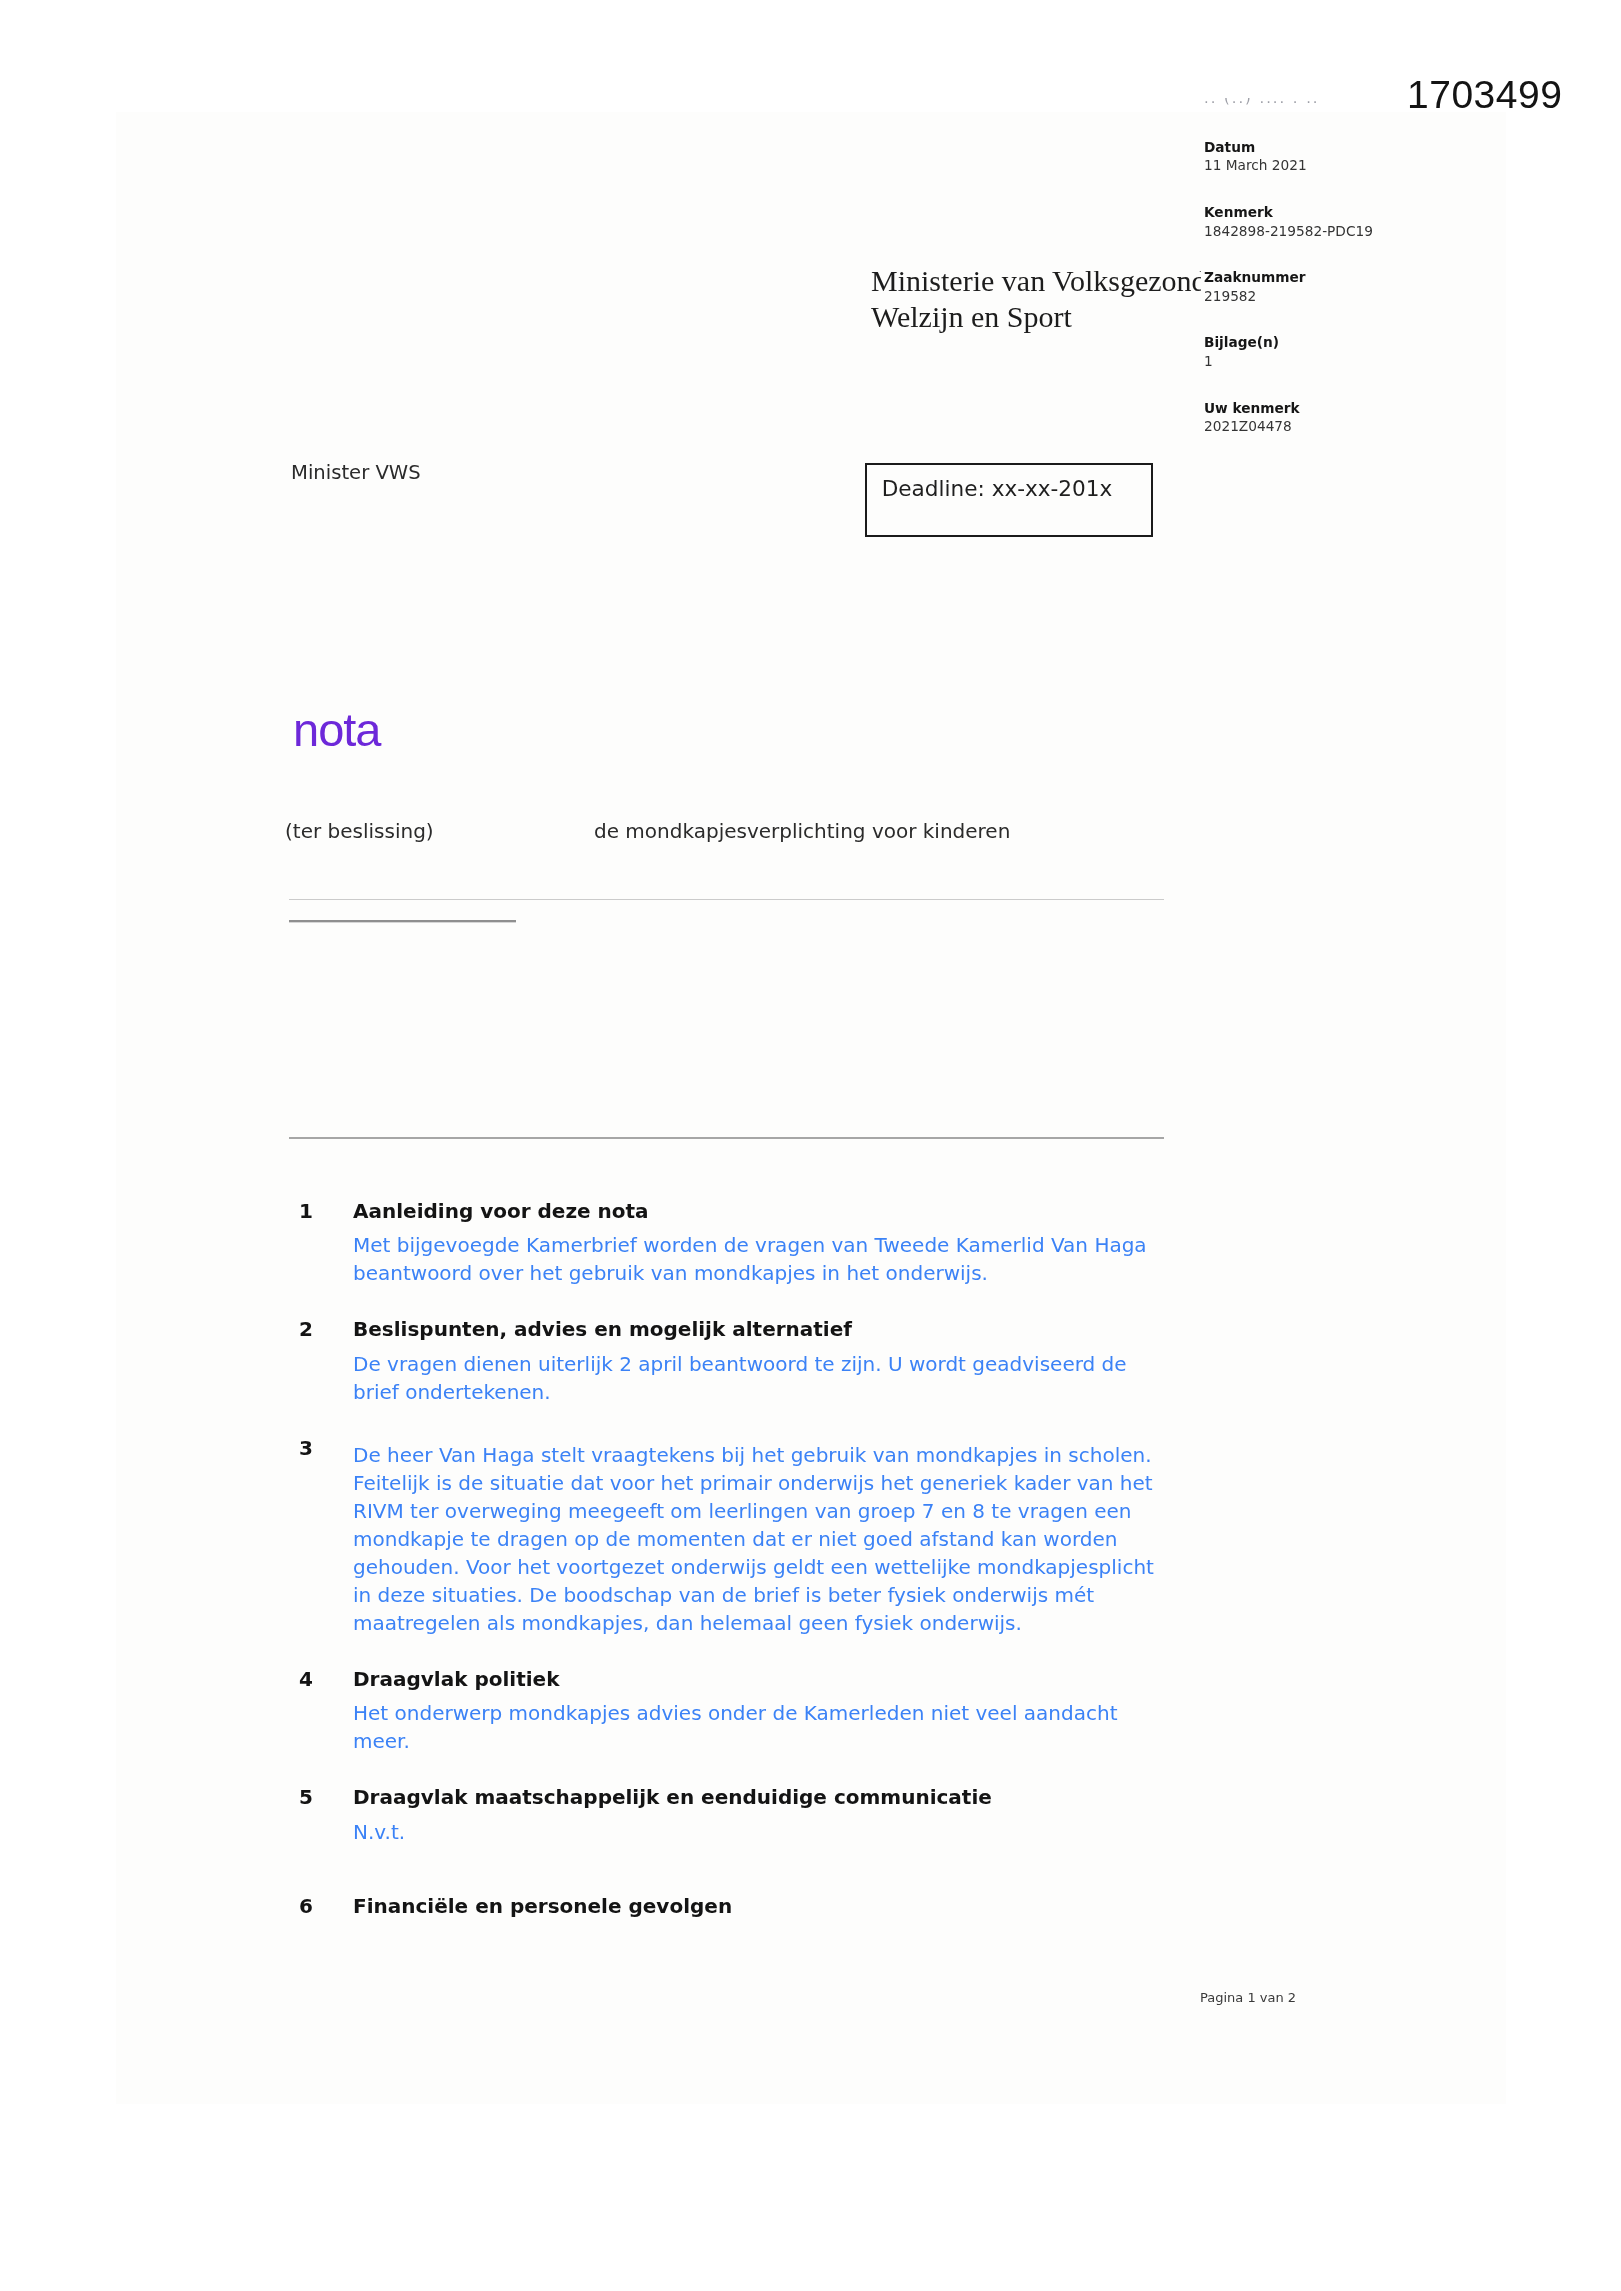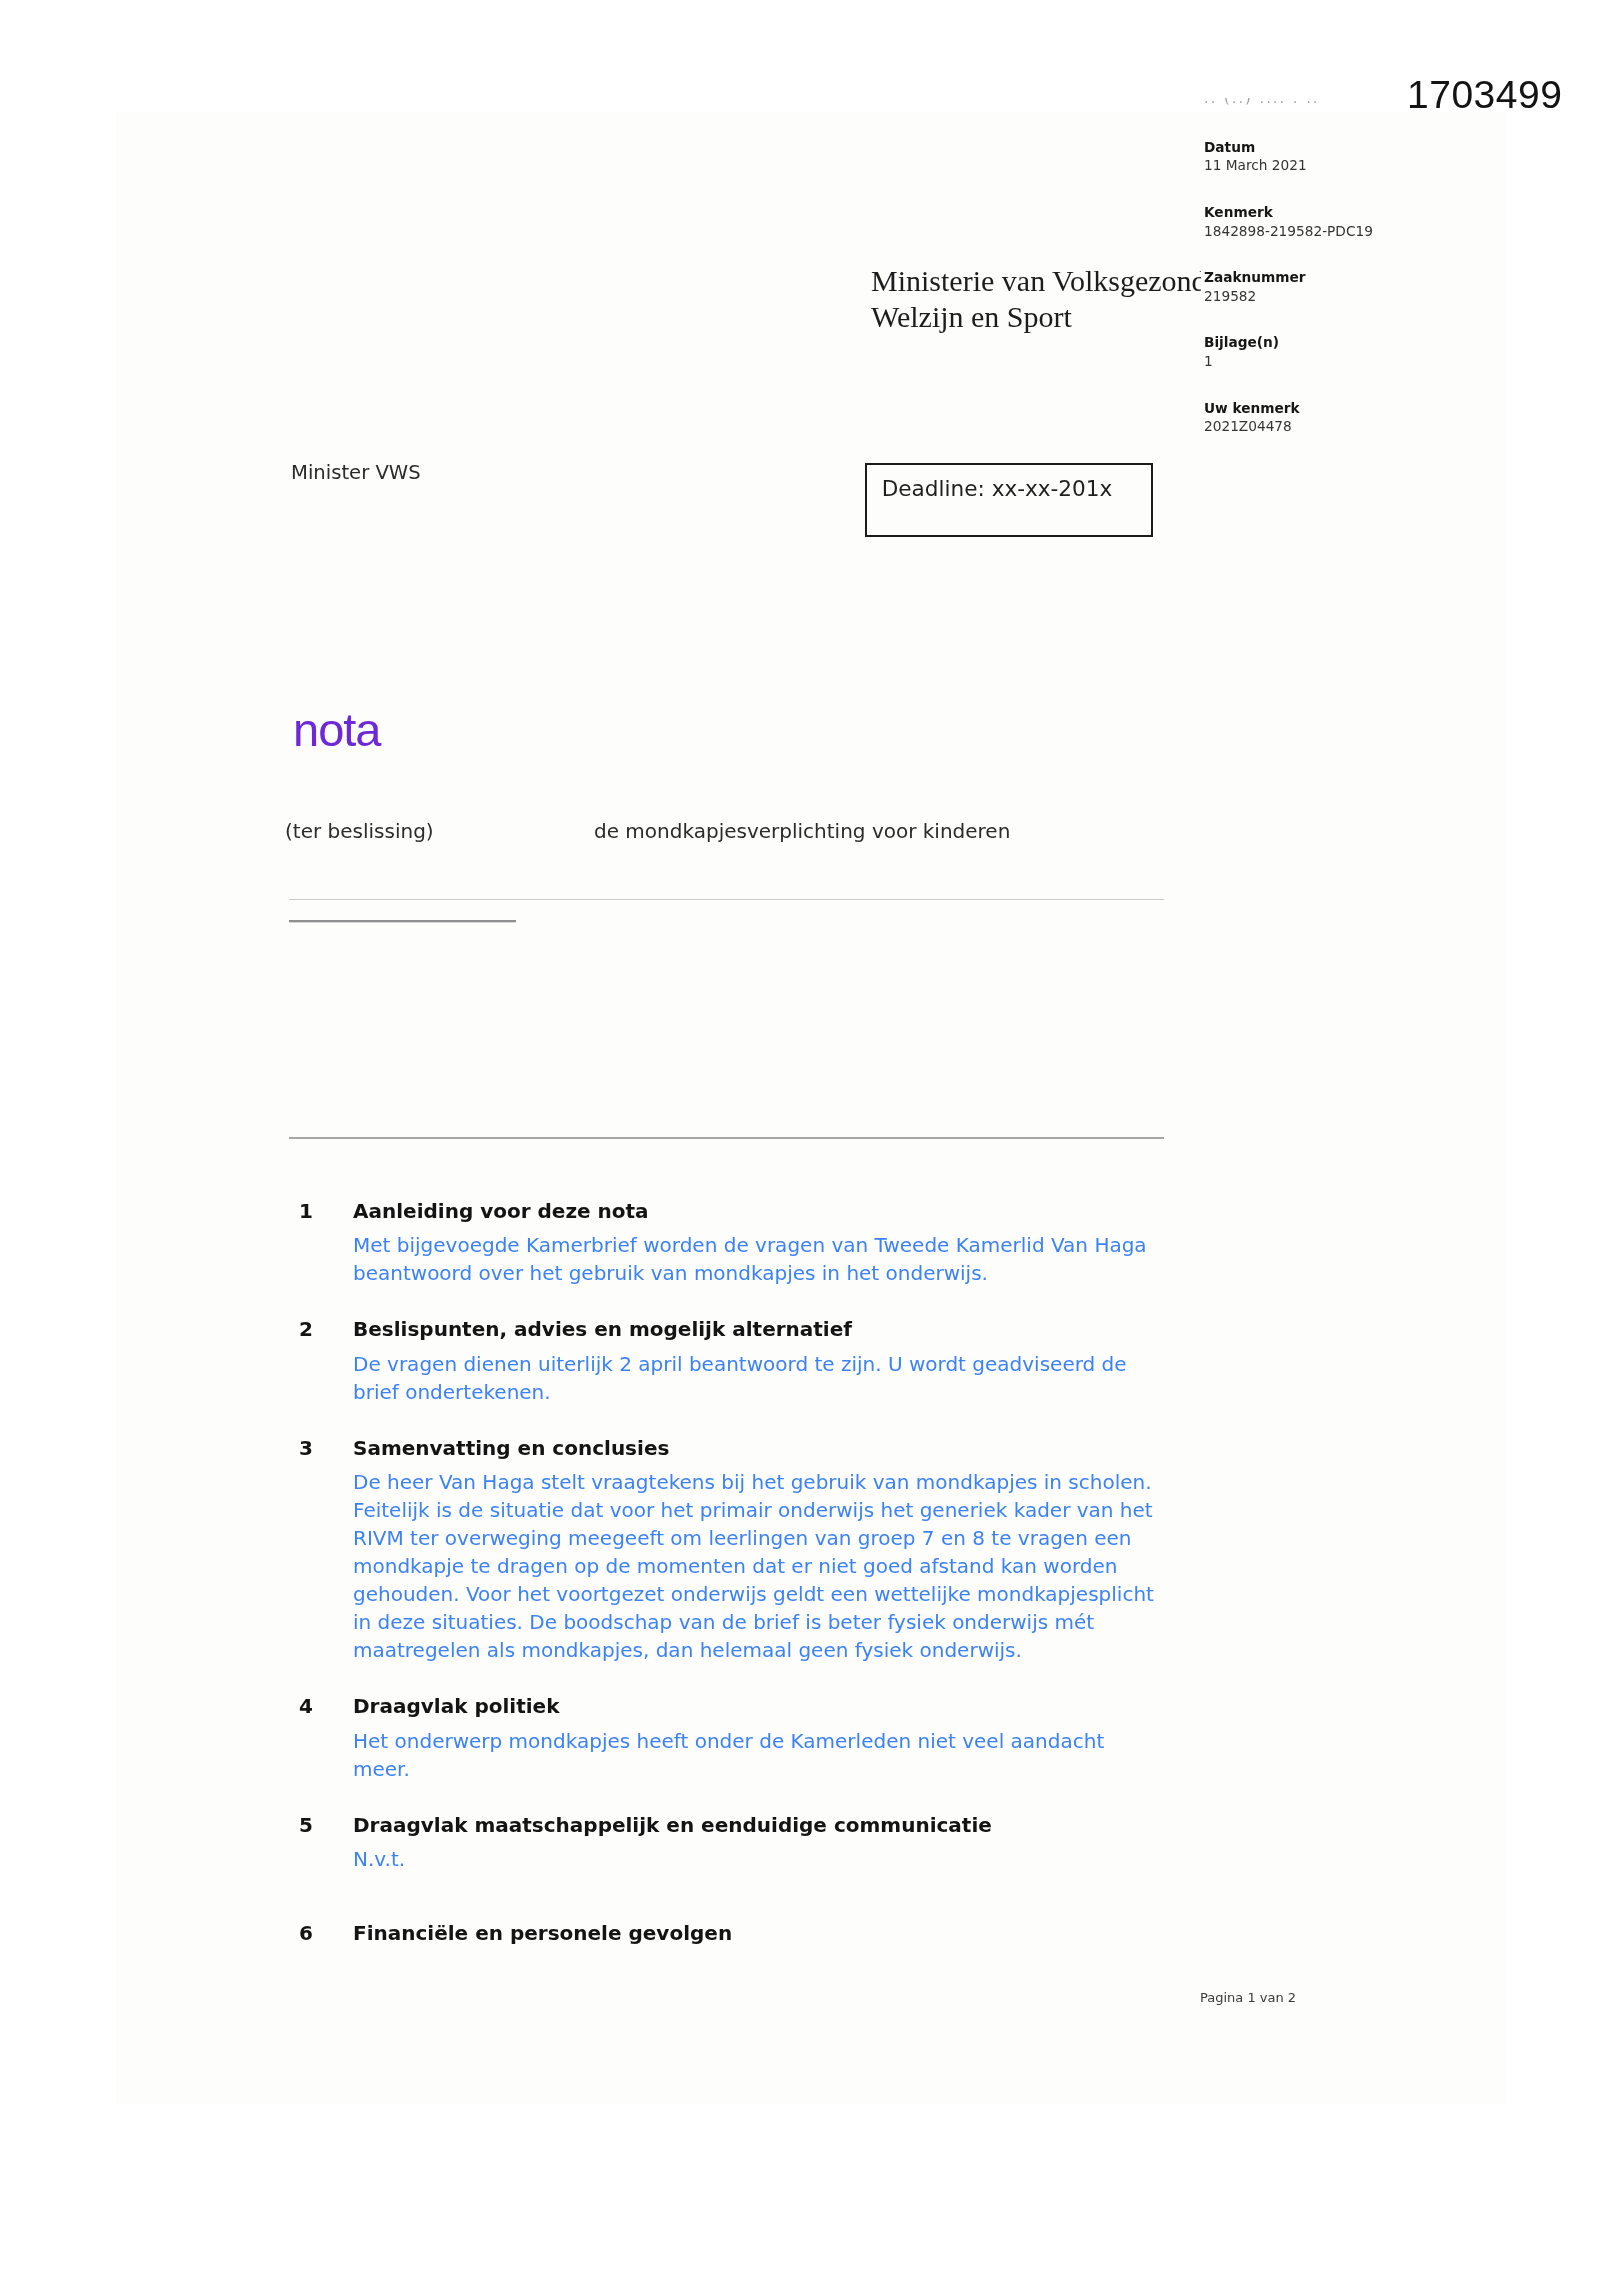--- a/index.html
+++ b/index.html
@@ -176,30 +176,29 @@
       <div class="section-num">2</div>
       <div class="section-content">
         <div class="section-heading">Beslispunten, advies en mogelijk alternatief</div>
         <div class="section-body">De vragen dienen uiterlijk 2 april beantwoord te zijn. U wordt geadviseerd de brief ondertekenen.</div>
       </div>
     </div>
 
     <div class="section">
       <div class="section-num">3</div>
       <div class="section-content">
-        <div class="section-heading">Samenvatting en conclusies</div>
         <div class="section-body">De heer Van Haga stelt vraagtekens bij het gebruik van mondkapjes in scholen. Feitelijk is de situatie dat voor het primair onderwijs het generiek kader van het RIVM ter overweging meegeeft om leerlingen van groep 7 en 8 te vragen een mondkapje te dragen op de momenten dat er niet goed afstand kan worden gehouden. Voor het voortgezet onderwijs geldt een wettelijke mondkapjesplicht in deze situaties. De boodschap van de brief is beter fysiek onderwijs mét maatregelen als mondkapjes, dan helemaal geen fysiek onderwijs.</div>
       </div>
     </div>
 
     <div class="section">
       <div class="section-num">4</div>
       <div class="section-content">
         <div class="section-heading">Draagvlak politiek</div>
-        <div class="section-body">Het onderwerp mondkapjes heeft onder de Kamerleden niet veel aandacht meer.</div>
+        <div class="section-body">Het onderwerp mondkapjes advies onder de Kamerleden niet veel aandacht meer.</div>
       </div>
     </div>
 
     <div class="section sp-xl">
       <div class="section-num">5</div>
       <div class="section-content">
         <div class="section-heading">Draagvlak maatschappelijk en eenduidige communicatie</div>
         <div class="section-body">N.v.t.</div>
       </div>
     </div>

